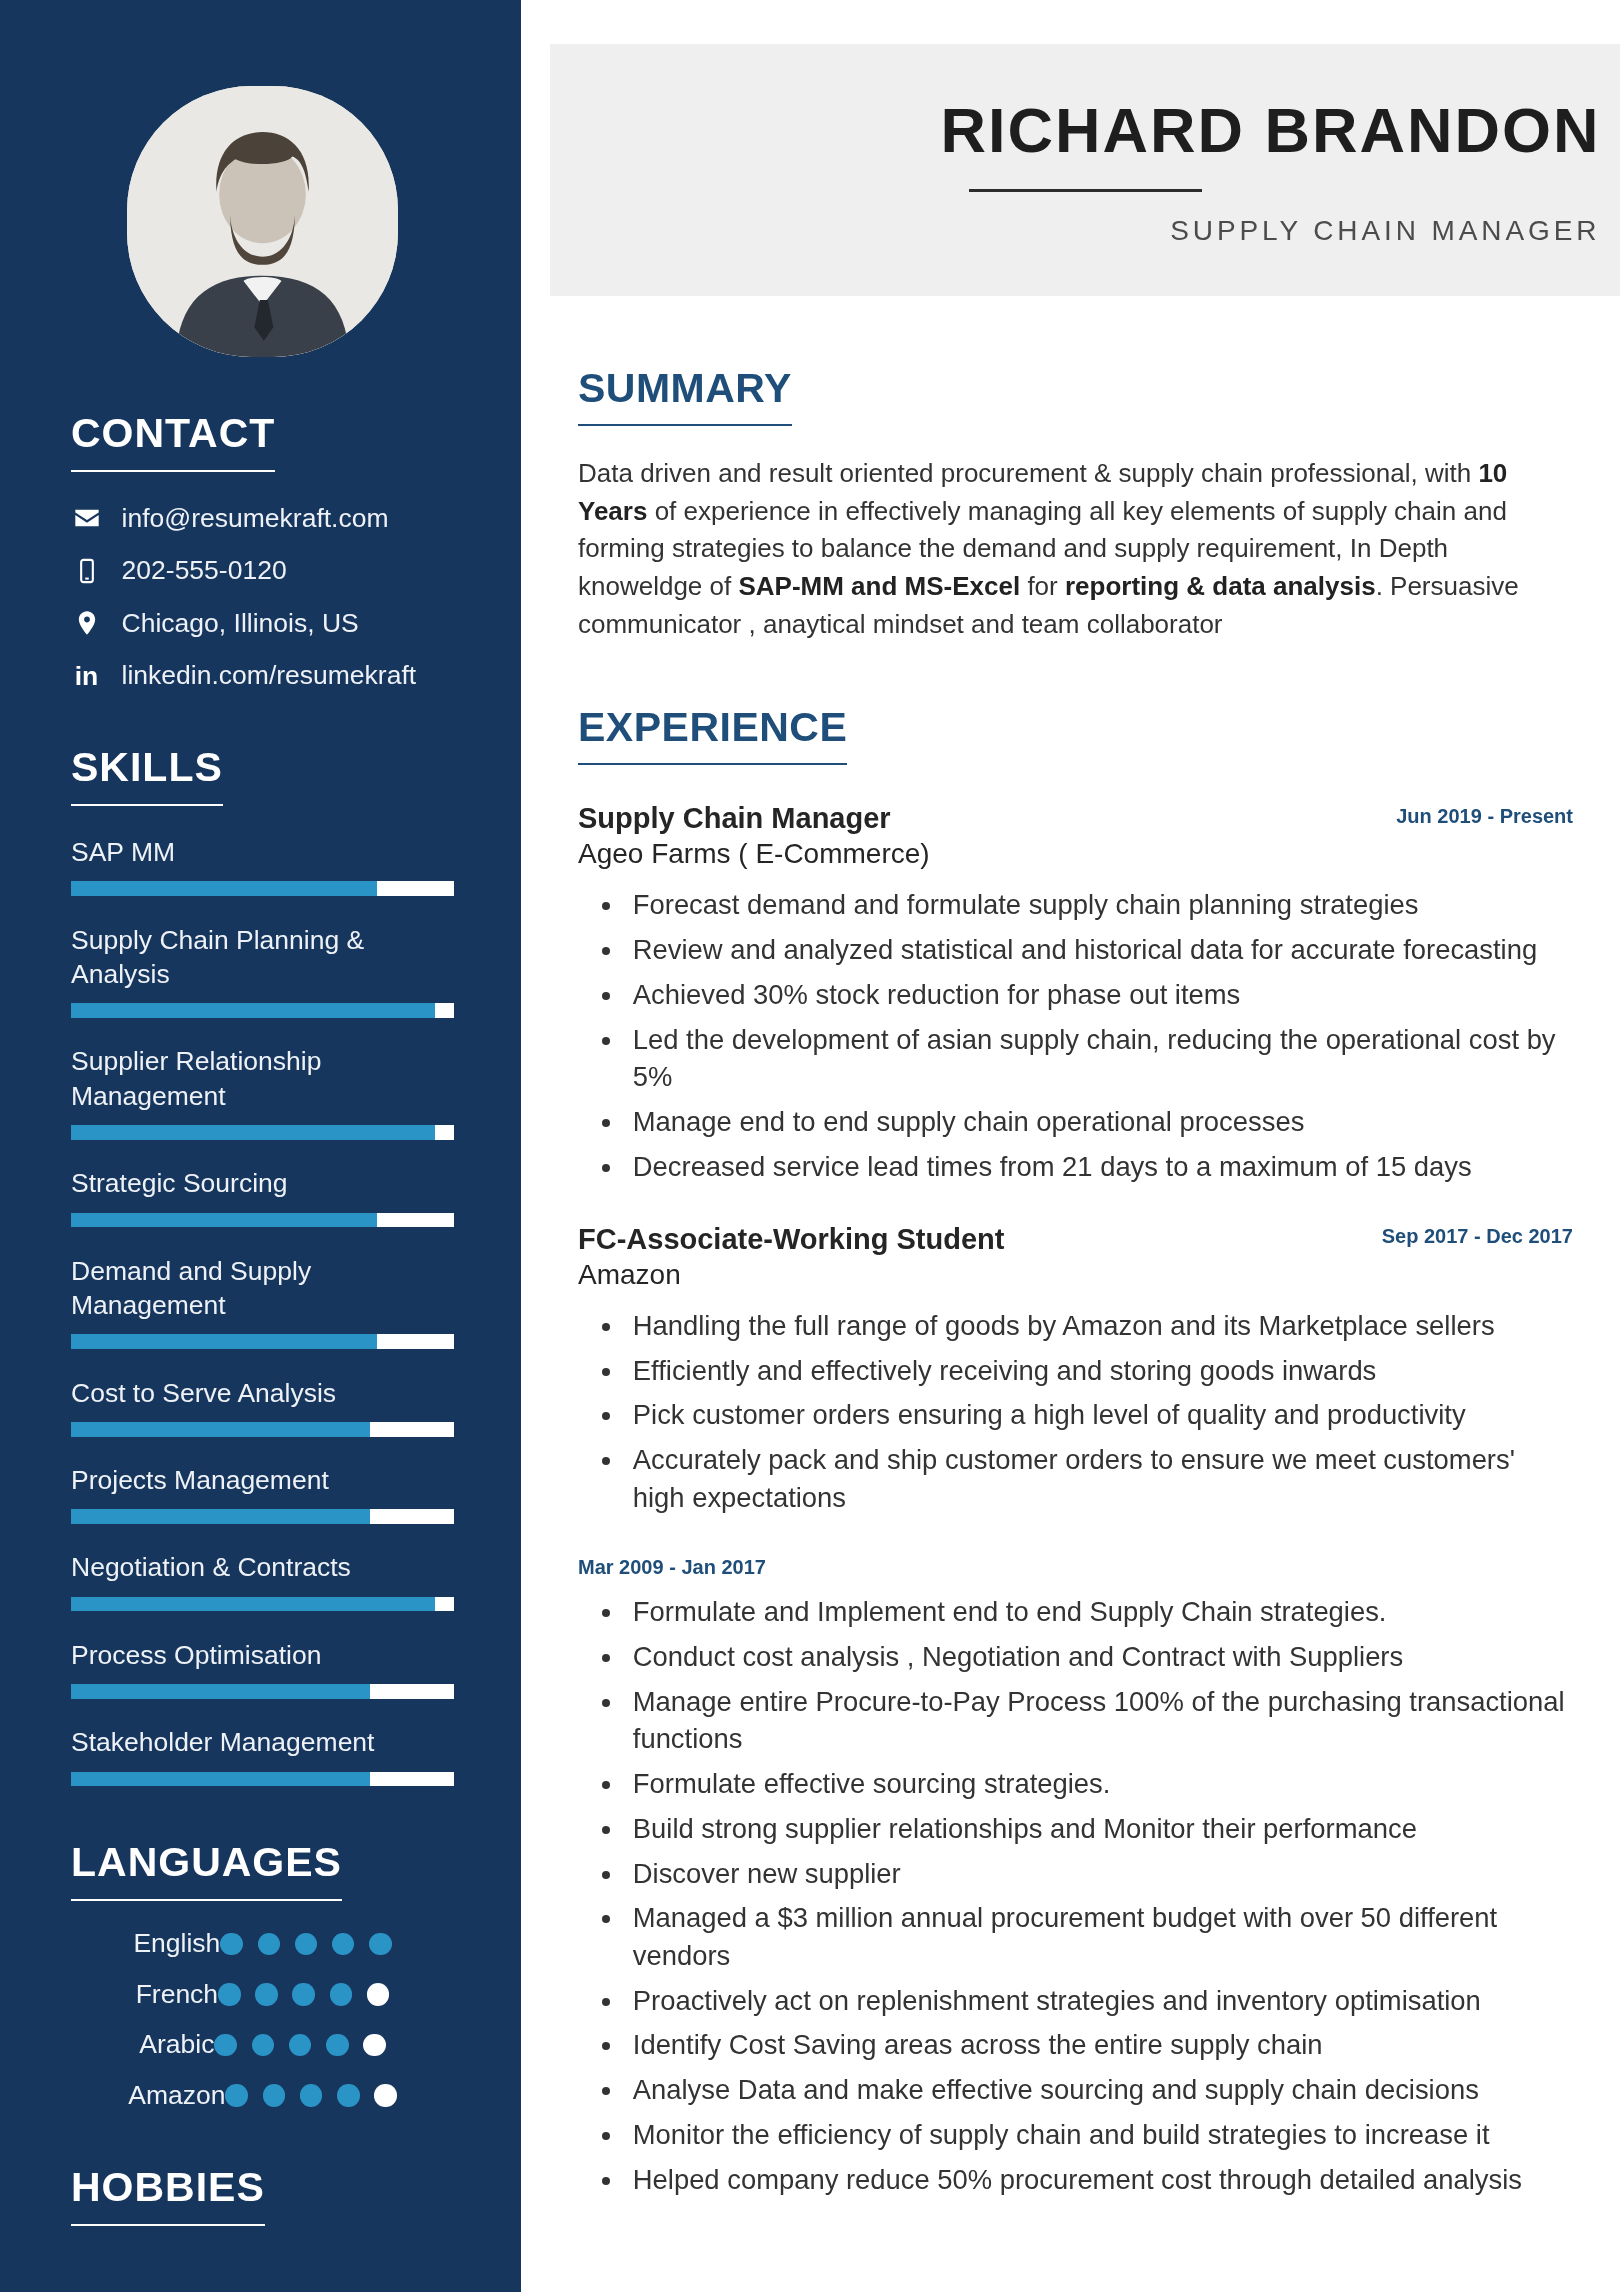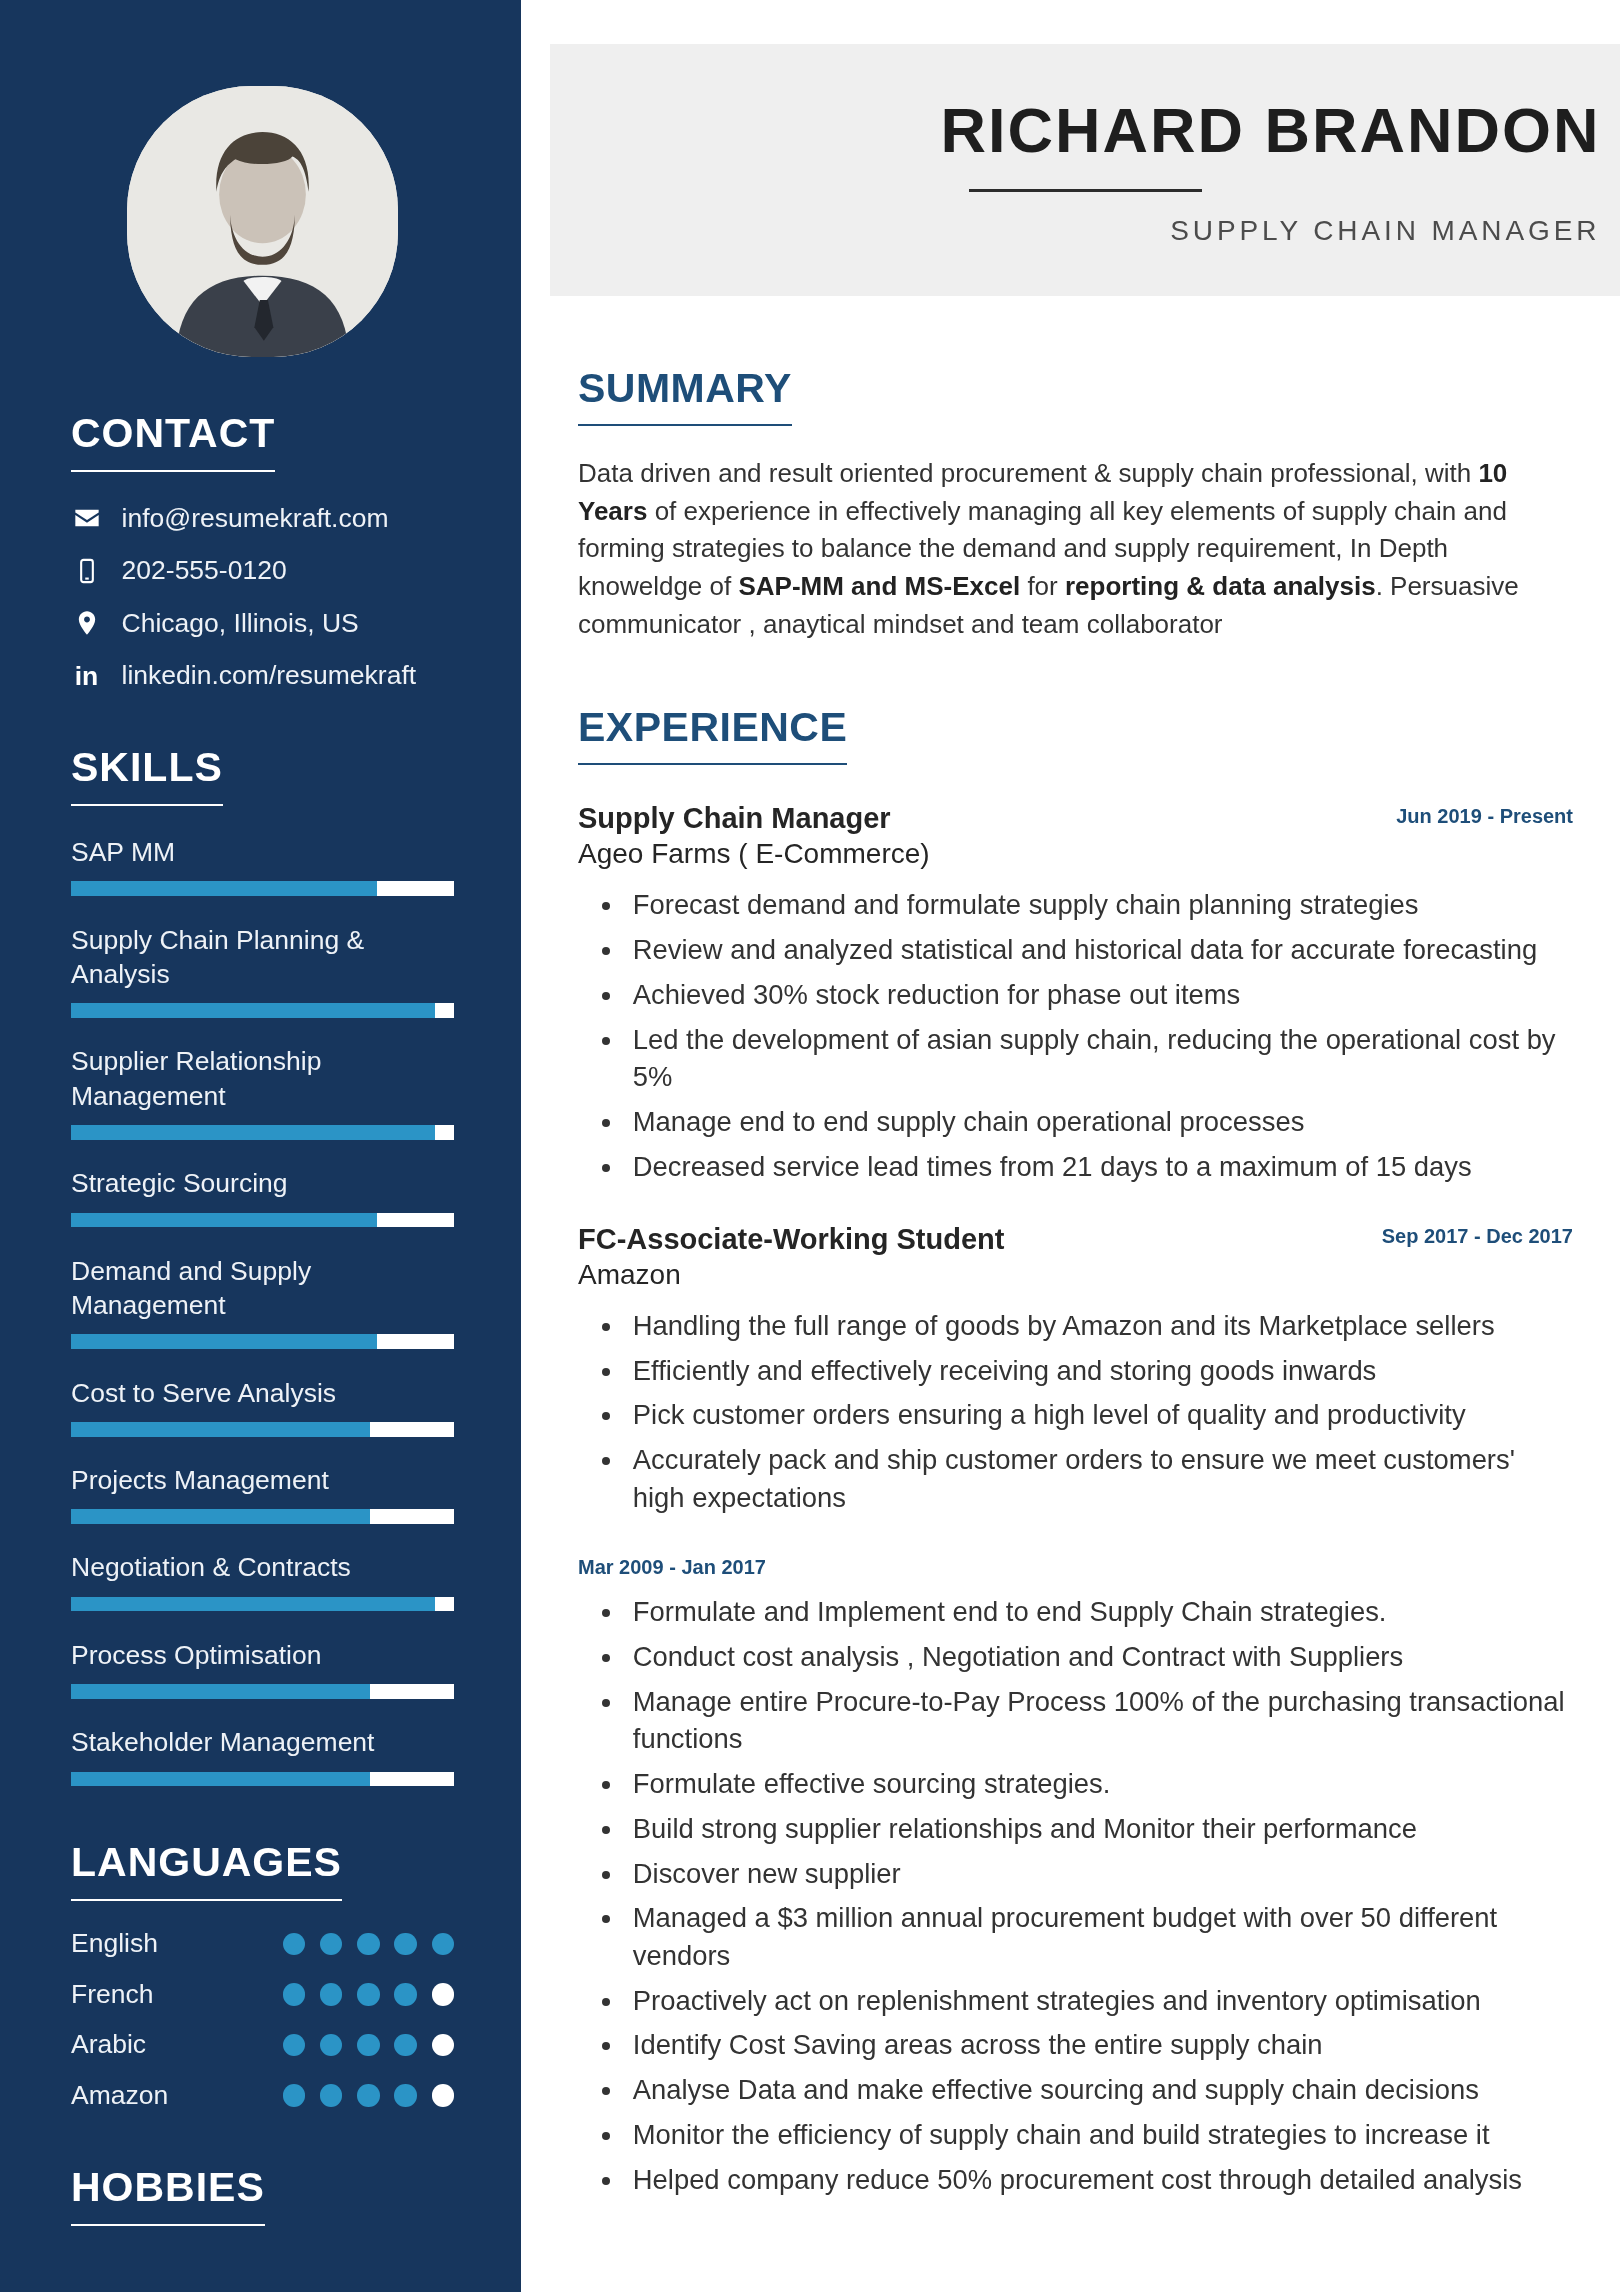--- a/index.html
+++ b/index.html
@@ -17,21 +17,21 @@
   .contact-item{display:flex;align-items:center;gap:19.6px;margin-bottom:21.6px;font-size:26.5px;color:#eef2f7}
   .cicon{width:31px;height:31px;flex-shrink:0;display:flex;align-items:center;justify-content:center}
 
   .skills-list{margin-top:29px}
   .skill{margin-bottom:26.5px}
   .skill-label{font-size:26.5px;line-height:1.3;color:#eef2f7}
   .skill-bar{height:14.7px;background:#fff;margin-top:11.8px;position:relative;overflow:hidden}
   .skill-fill{position:absolute;left:0;top:0;bottom:0;background:var(--bar-fill,#2b94c6)}
 
   .lang-list{margin-top:27.4px}
-  .lang-row{display:flex;align-items:center;justify-content:space-between;margin-bottom:19.6px}
+  .lang-row{display:flex;align-items:center;justify-content:center;margin-bottom:19.6px}
   .lang-label{font-size:26.5px;color:#eef2f7}
   .dots{display:flex;gap:14.7px}
   .dot{width:22.5px;height:22.5px;border-radius:50%}
   .dot.filled{background:var(--bar-fill,#2b94c6)}
   .dot.empty{background:#fff}
 
   
   .main{flex:1;box-sizing:border-box;min-width:0}
   .header-block{margin:44px 0 0 29px;background:var(--header-bg,#efefef);text-align:right;padding:53px 19.6px 49px}
   .name{font-size:63px;font-weight:700;letter-spacing:2px;color:#1e1e1e;margin:0;line-height:1.05}

